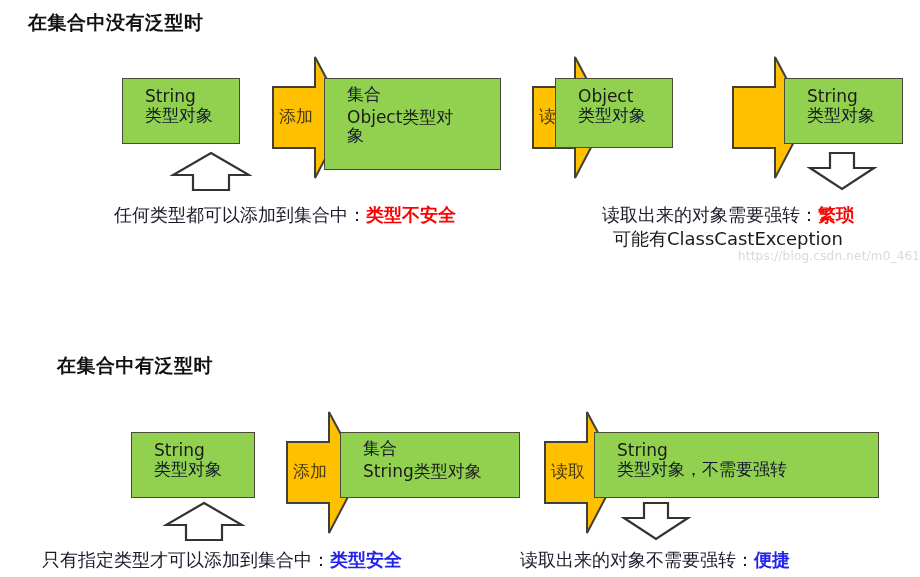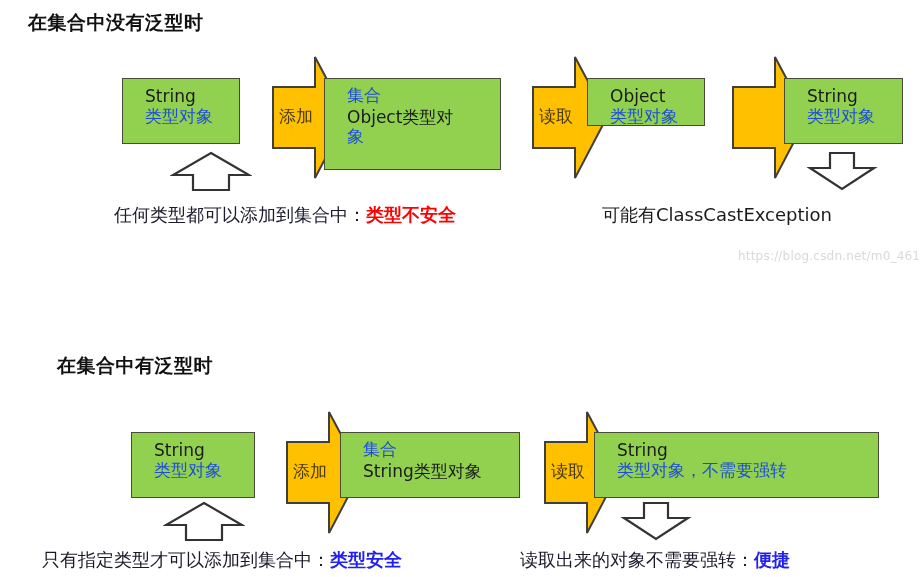--- a/index.html
+++ b/index.html
@@ -35,22 +35,22 @@
     padding: 7px 10px 0 22px;
     line-height: 1.22;
     font-size: 17px;
     color: #1a1a1a;
   }
   .green-box .line {
     white-space: nowrap;
     font-family: "DejaVu Sans", "Liberation Sans", sans-serif;
   }
   .green-box .cjk {
-    font-family: Liberation Serif, serif;
-    color: #1d4ed8;
+    font-family: Liberation Mono, monospace;
+    color: #0f172a;
   }
 
   .yarrow {
     position: absolute;
     overflow: visible;
     margin-left: 22px;
   }
   .yarrow svg { display: block; overflow: visible; }
   .yarrow .ylabel {
     position: absolute;
@@ -111,21 +111,21 @@
   <div class="line cjk">象</div>
 </div>
 
 <div class="yarrow" style="left:509px; top:55px; width:78px; height:125px;">
   <svg width="78" height="125" viewBox="0 0 78 125">
     <polygon points="44,2 76,62 44,123 44,93 2,93 2,32 44,32" fill="#ffc000" stroke="#3f3f3f" stroke-width="2" stroke-linejoin="miter"></polygon>
   </svg>
   <div class="ylabel" style="top:50px; left:8px;">读取</div>
 </div>
 
-<div class="green-box" style="left:587px; top:78px; width:118px; height:48px;">
+<div class="green-box" style="left:555px; top:78px; width:118px; height:70px;">
   <div class="line">Object</div>
   <div class="line cjk">类型对象</div>
 </div>
 
 <div class="yarrow" style="left:709px; top:55px; width:78px; height:125px;">
   <svg width="78" height="125" viewBox="0 0 78 125">
     <polygon points="44,2 76,62 44,123 44,93 2,93 2,32 44,32" fill="#ffc000" stroke="#3f3f3f" stroke-width="2" stroke-linejoin="miter"></polygon>
   </svg>
   <div class="ylabel" style="top:50px; left:20px;text-align:right;">强转</div>
 </div>
@@ -145,20 +145,23 @@
   <svg width="72" height="42" viewBox="0 0 72 42">
     <polygon points="24,3 48,3 48,18 68,18 36,39 4,18 24,18" fill="#ffffff" stroke="#333333" stroke-width="2.2" stroke-linejoin="miter"></polygon>
   </svg>
 </div>
 
 <div class="caption" style="left:114px; top:203px;">
   <span>任何类型都可以添加到集合中：</span><span class="hl-red">类型不安全</span>
 </div>
 
 <div class="caption" style="left:602px; top:203px;">
+  <div>
+    <span>读取出来的对象需要强转：</span><span class="hl-red">繁琐</span>
+  </div>
   <div style="text-align:center;">
     <span class="mono-term">可能有ClassCastException</span>
   </div>
 </div>
 
 <div class="watermark" style="left:738px; top:249px;">https://blog.csdn.net/m0_461539</div>
 
 <div class="section-title" id="title-bottom">在集合中有泛型时</div>
 
 <div class="green-box" style="left:131px; top:432px; width:124px; height:66px;">

